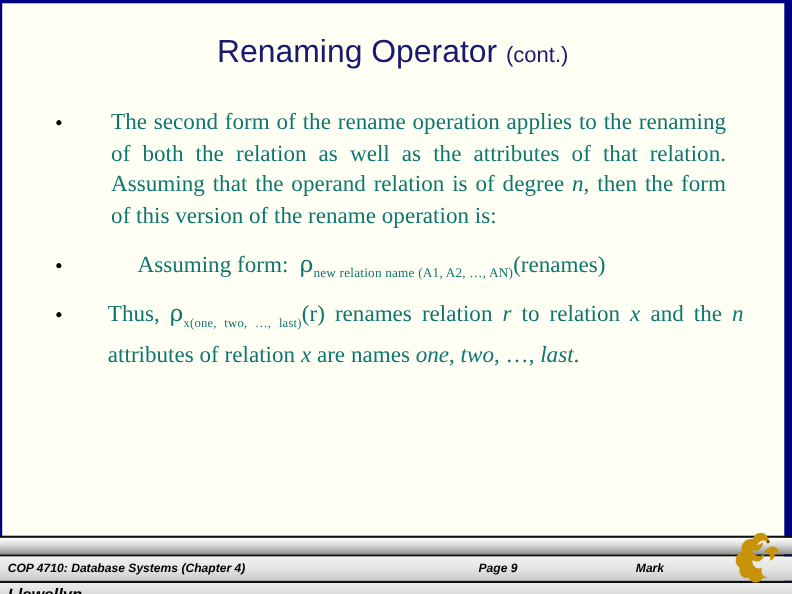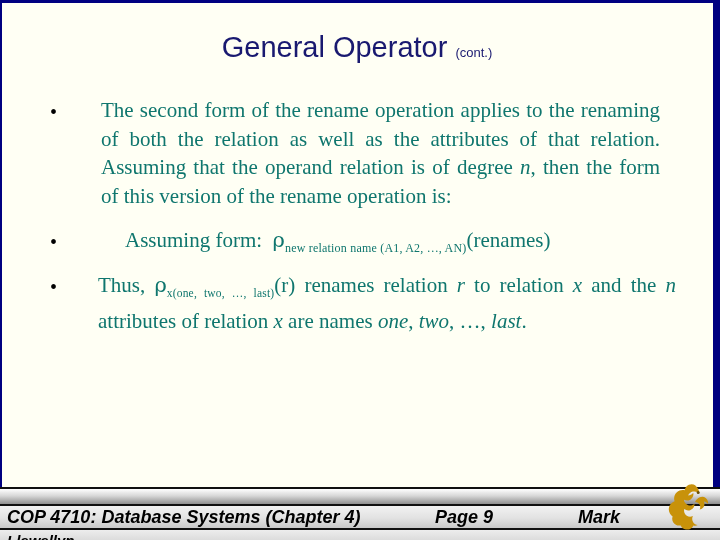--- a/index.html
+++ b/index.html
@@ -50,21 +50,21 @@
     top: 30px;
     width: 714px;
     text-align: center;
     color: #191970;
     font-family: "Liberation Sans", "DejaVu Sans", sans-serif;
     font-size: 29px;
     line-height: 34px;
     white-space: nowrap;
   }
   .title .cont {
-    font-size: 13px;
+    font-size: 20px;
   }
 
   
   .content {
     position: absolute;
     left: 0;
     top: 96px;
     width: 714px;
     height: 380px;
   }
@@ -177,21 +177,21 @@
   }
 
   .f-text {
     position: absolute;
     top: 19px;
     height: 34px;
     line-height: 22px;
     font-family: "Liberation Sans", "DejaVu Sans", sans-serif;
     font-weight: bold;
     font-style: italic;
-    font-size: 18px;
+    font-size: 11px;
     color: #000000;
     white-space: nowrap;
   }
   .f-course { left: 7px; }
   .f-page   { left: 435px; text-align: right; }
   .f-author { left: 578px; }
 
   .f-overflow {
     position: absolute;
     left: 7px;
@@ -220,21 +220,21 @@
 </head>
 <body>
 
 <div id="slide">
 
   <div class="border-top"></div>
   <div class="border-left"></div>
   <div class="border-right"></div>
 
   <div class="title">
-    <span>General Operator</span>
+    <span>Renaming Operator</span>
     <span class="cont">(cont.)</span>
   </div>
 
   <div class="content">
 
     <div class="bullet-row b1">
       <span class="bullet-dot">•</span>
       <div class="bullet-text">
         <span>The second form of the rename operation applies to the renaming of both the relation as well as the attributes of that relation.  Assuming that the operand relation is of degree </span><span class="ital">n</span><span>, then the form of this version of the rename operation is:</span>
       </div>

